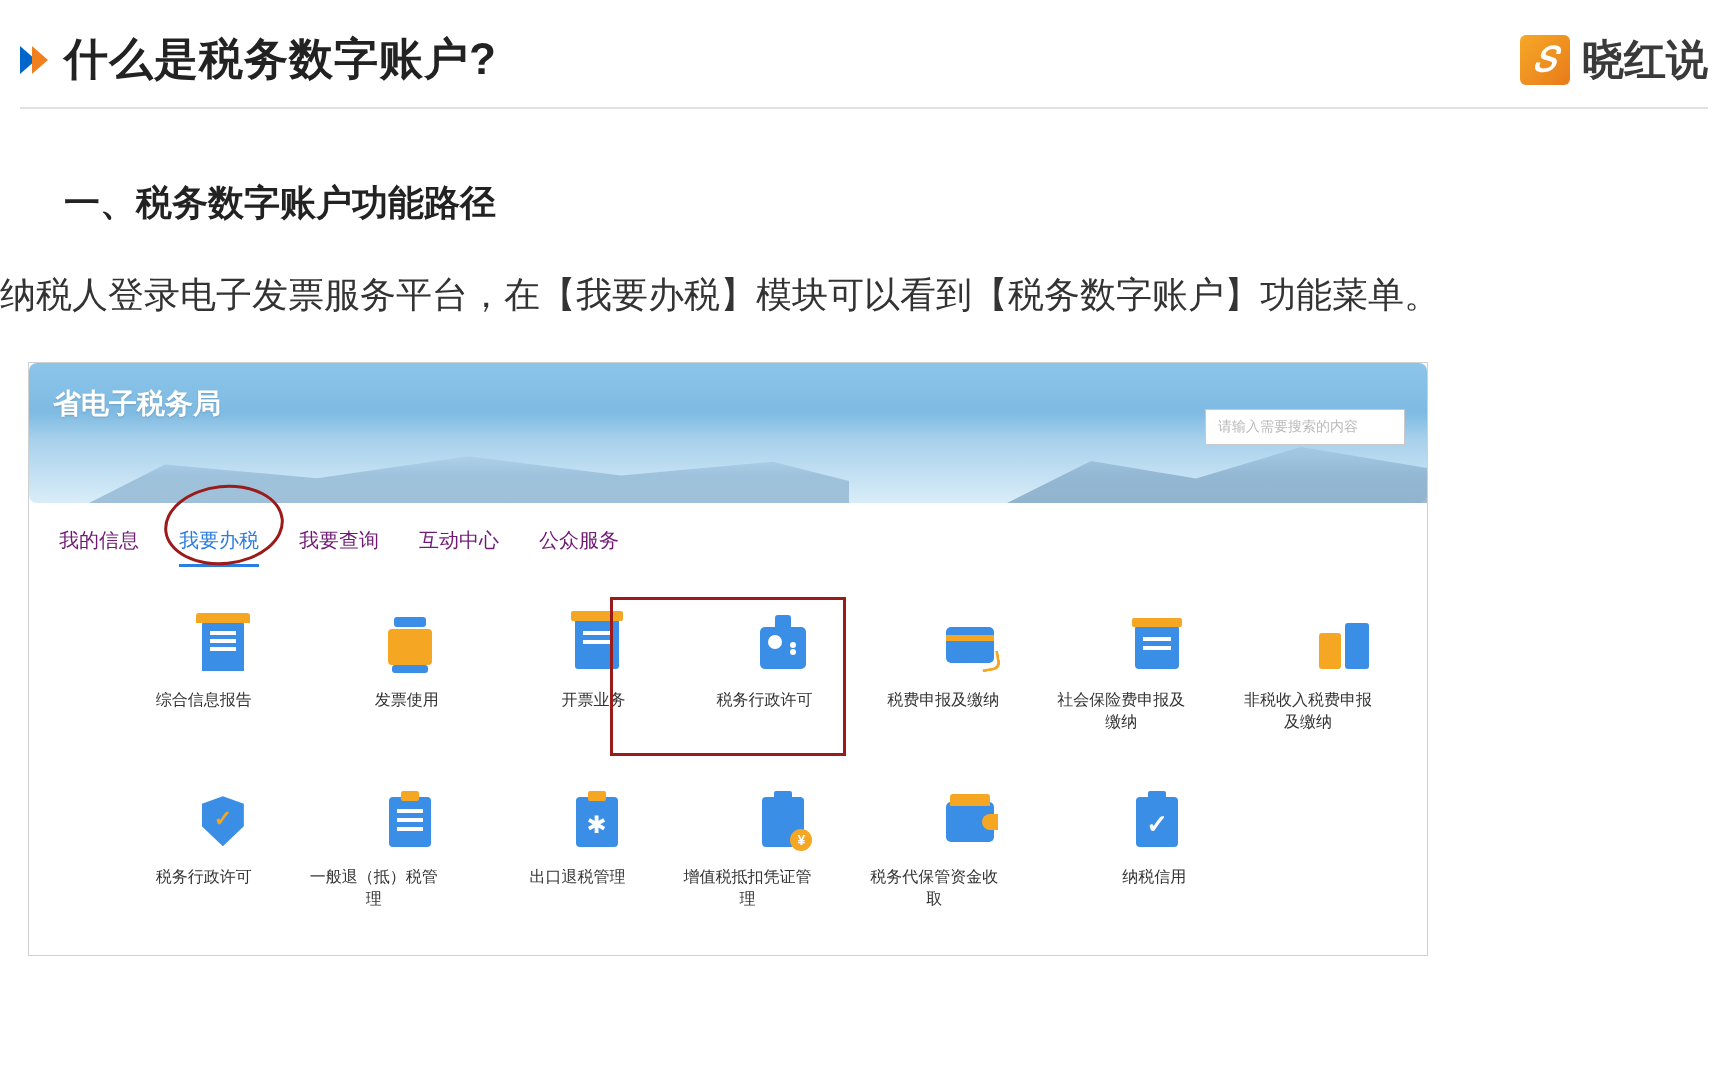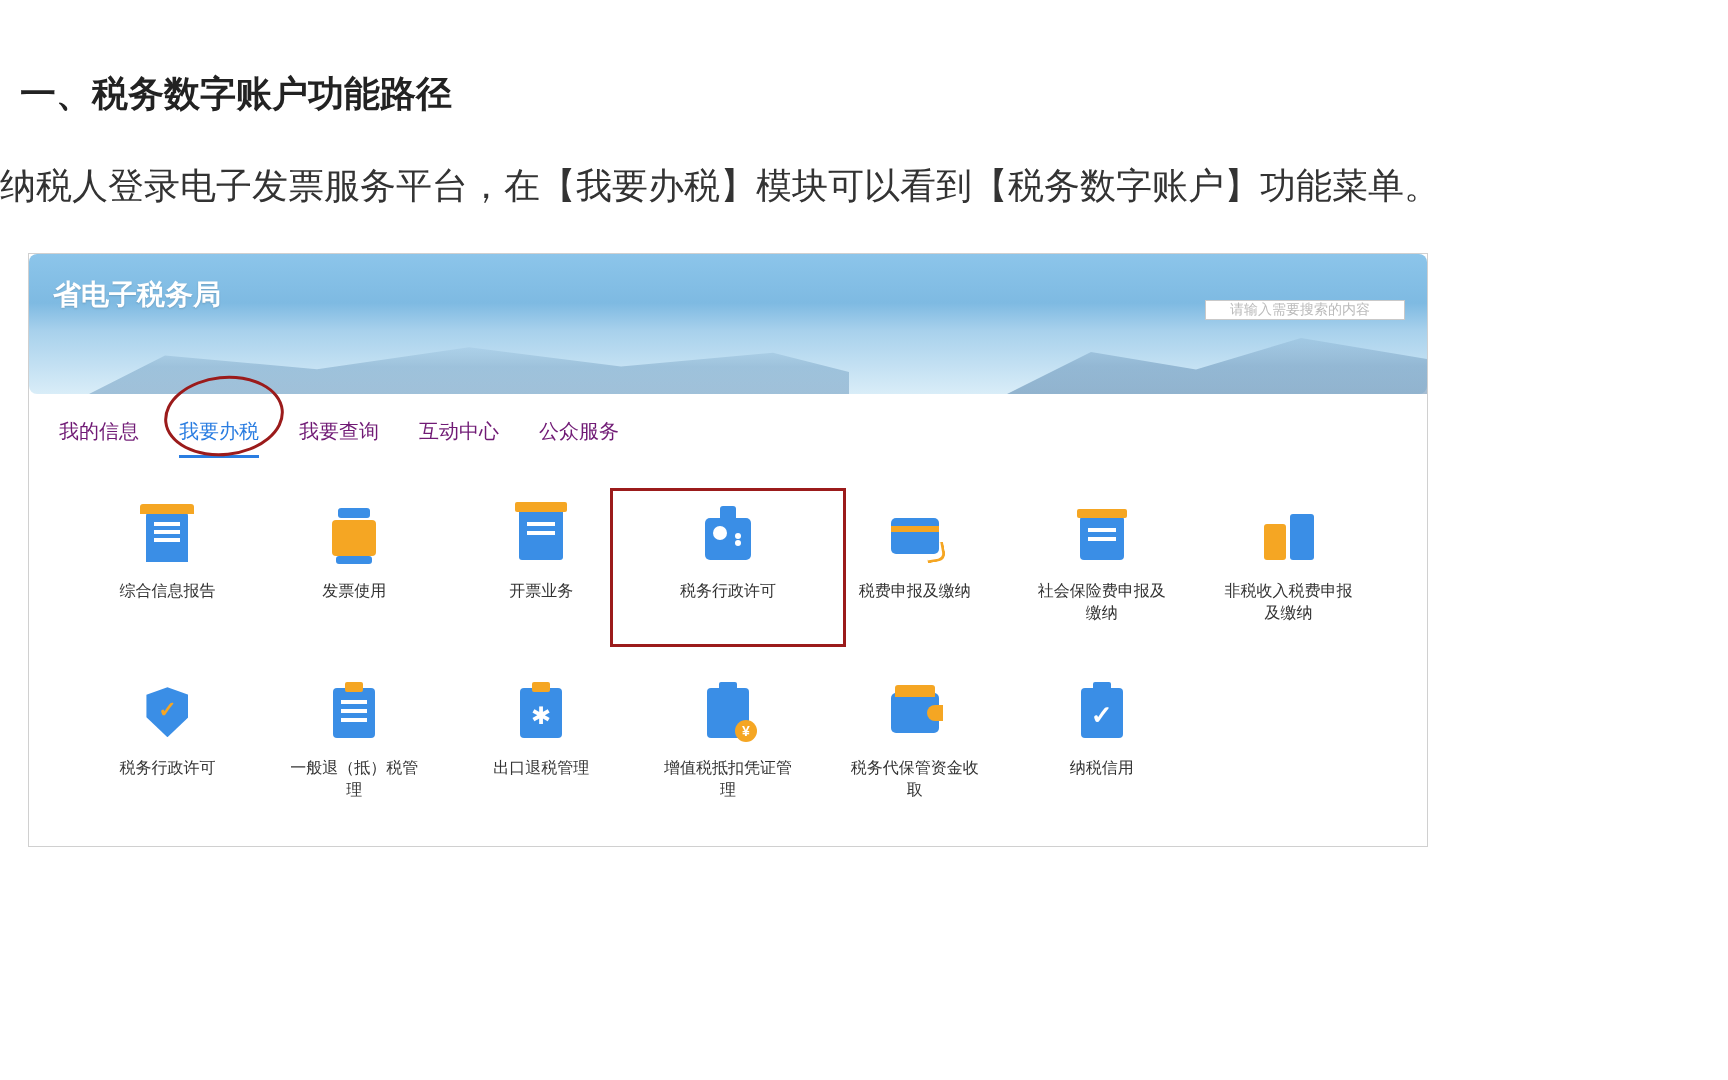--- a/index.html
+++ b/index.html
@@ -59,20 +59,21 @@
       color: #fff;
       font-size: 34px;
       font-style: italic;
       font-weight: bold;
     }
     .section-num {
       font-size: 36px;
       font-weight: 700;
       color: #222;
       padding: 70px 0 0 20px;
+      margin-left: 44px;
     }
     .body-text {
       font-size: 36px;
       color: #333;
       padding: 40px 0 0 0;
       line-height: 1.5;
     }
     .portal {
       margin: 40px 28px 0 28px;
       border: 1px solid #d0d0d0;
@@ -107,26 +108,26 @@
     .portal-title {
       color: #fff;
       font-size: 28px;
       font-weight: 700;
       text-shadow: 0 1px 2px rgba(0,0,0,0.15);
       z-index: 1;
     }
     .search-box {
       position: absolute;
       top: 46px; right: 22px;
-      width: 200px; height: 20px;
+      width: 200px; height: 36px;
       background: #fff;
       border: 1px solid #c9c9c9;
       font-size: 14px;
       color: #bbb;
-      padding: 0 24px;
+      padding: 0 12px;
       display: flex;
       align-items: center;
       z-index: 2;
     }
     .tabs {
       display: flex;
       padding: 24px 30px 14px 30px;
       gap: 40px;
       position: relative;
     }
@@ -152,21 +153,21 @@
     .grid {
       display: grid;
       grid-template-columns: repeat(7, 1fr);
       padding: 30px 50px 40px 50px;
       row-gap: 50px;
       column-gap: 10px;
     }
     .tile {
       display: flex;
       flex-direction: column;
-      align-items: center;
+      align-items: flex-end;
       cursor: pointer;
       position: relative;
       padding: 6px 4px;
     }
     .tile-icon {
       width: 58px; height: 58px;
       margin-bottom: 14px;
       position: relative;
     }
     .tile-label {
@@ -221,20 +222,31 @@
     .ic-wallet::before{content:"";position:absolute;left:4px;top:-8px;width:40px;height:12px;background:#f5a623;border-radius:3px 3px 0 0;}
     .ic-wallet::after{content:"";position:absolute;right:-4px;top:12px;width:16px;height:16px;background:#f5a623;border-radius:50% 0 0 50%;}
     .ic-check{width:42px;height:50px;background:#3a8ee6;border-radius:4px;position:relative;margin:3px auto 0;}
     .ic-check::before{content:"";position:absolute;top:-6px;left:12px;width:18px;height:10px;background:#3a8ee6;border-radius:2px;}
     .ic-check::after{content:"✓";position:absolute;left:0;right:0;top:12px;text-align:center;color:#fff;font-size:26px;font-weight:bold;}
   </style>
 </head>
 <body>
 
 <div class="slide">
+  <div class="header-row">
+    <div class="chevrons">
+      <div class="chevron"></div>
+      <div class="chevron orange"></div>
+    </div>
+    <div class="title">什么是税务数字账户?</div>
+    <div class="brand">
+      <div class="brand-icon">𝑆</div>
+      <span>晓红说</span>
+    </div>
+  </div>
 
   <div class="section-num">一、税务数字账户功能路径</div>
   <div class="body-text">纳税人登录电子发票服务平台，在【我要办税】模块可以看到【税务数字账户】功能菜单。</div>
 
   <div class="portal">
     <div class="portal-header">
       <div class="mountain2"></div>
       <div class="mountain"></div>
       <div class="portal-title">省电子税务局</div>
       <div class="search-box">

